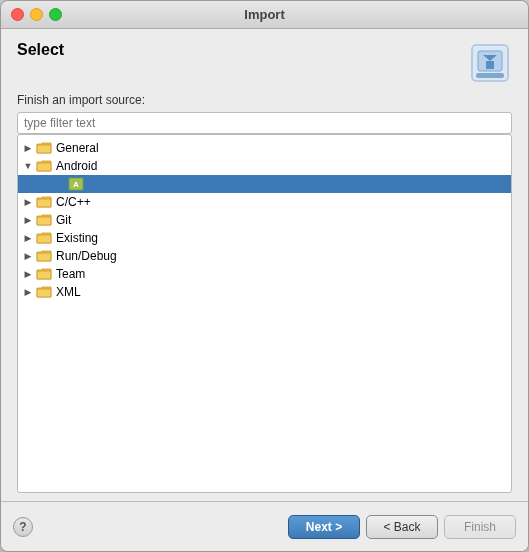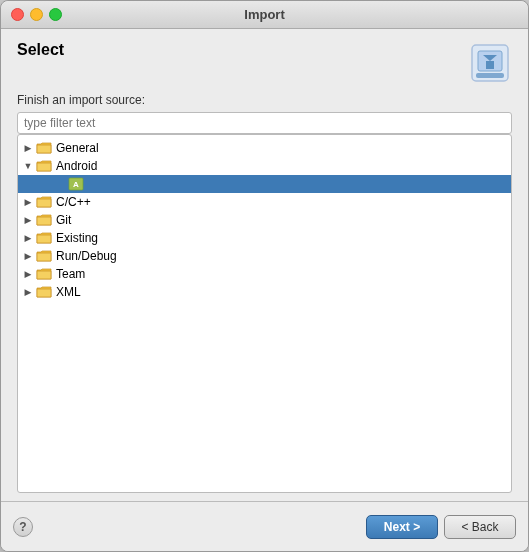--- a/index.html
+++ b/index.html
@@ -378,15 +378,16 @@
       </div>
 
     </div>
   </div>
 
   <div class="bottom-bar">
     <button class="help-btn">?</button>
     <div class="spacer"></div>
     <button class="dialog-btn primary">Next &gt;</button>
     <button class="dialog-btn">&lt; Back</button>
+    <button class="dialog-btn" disabled="">Finish</button>
   </div>
 
 </div>
 
 </body></html>

